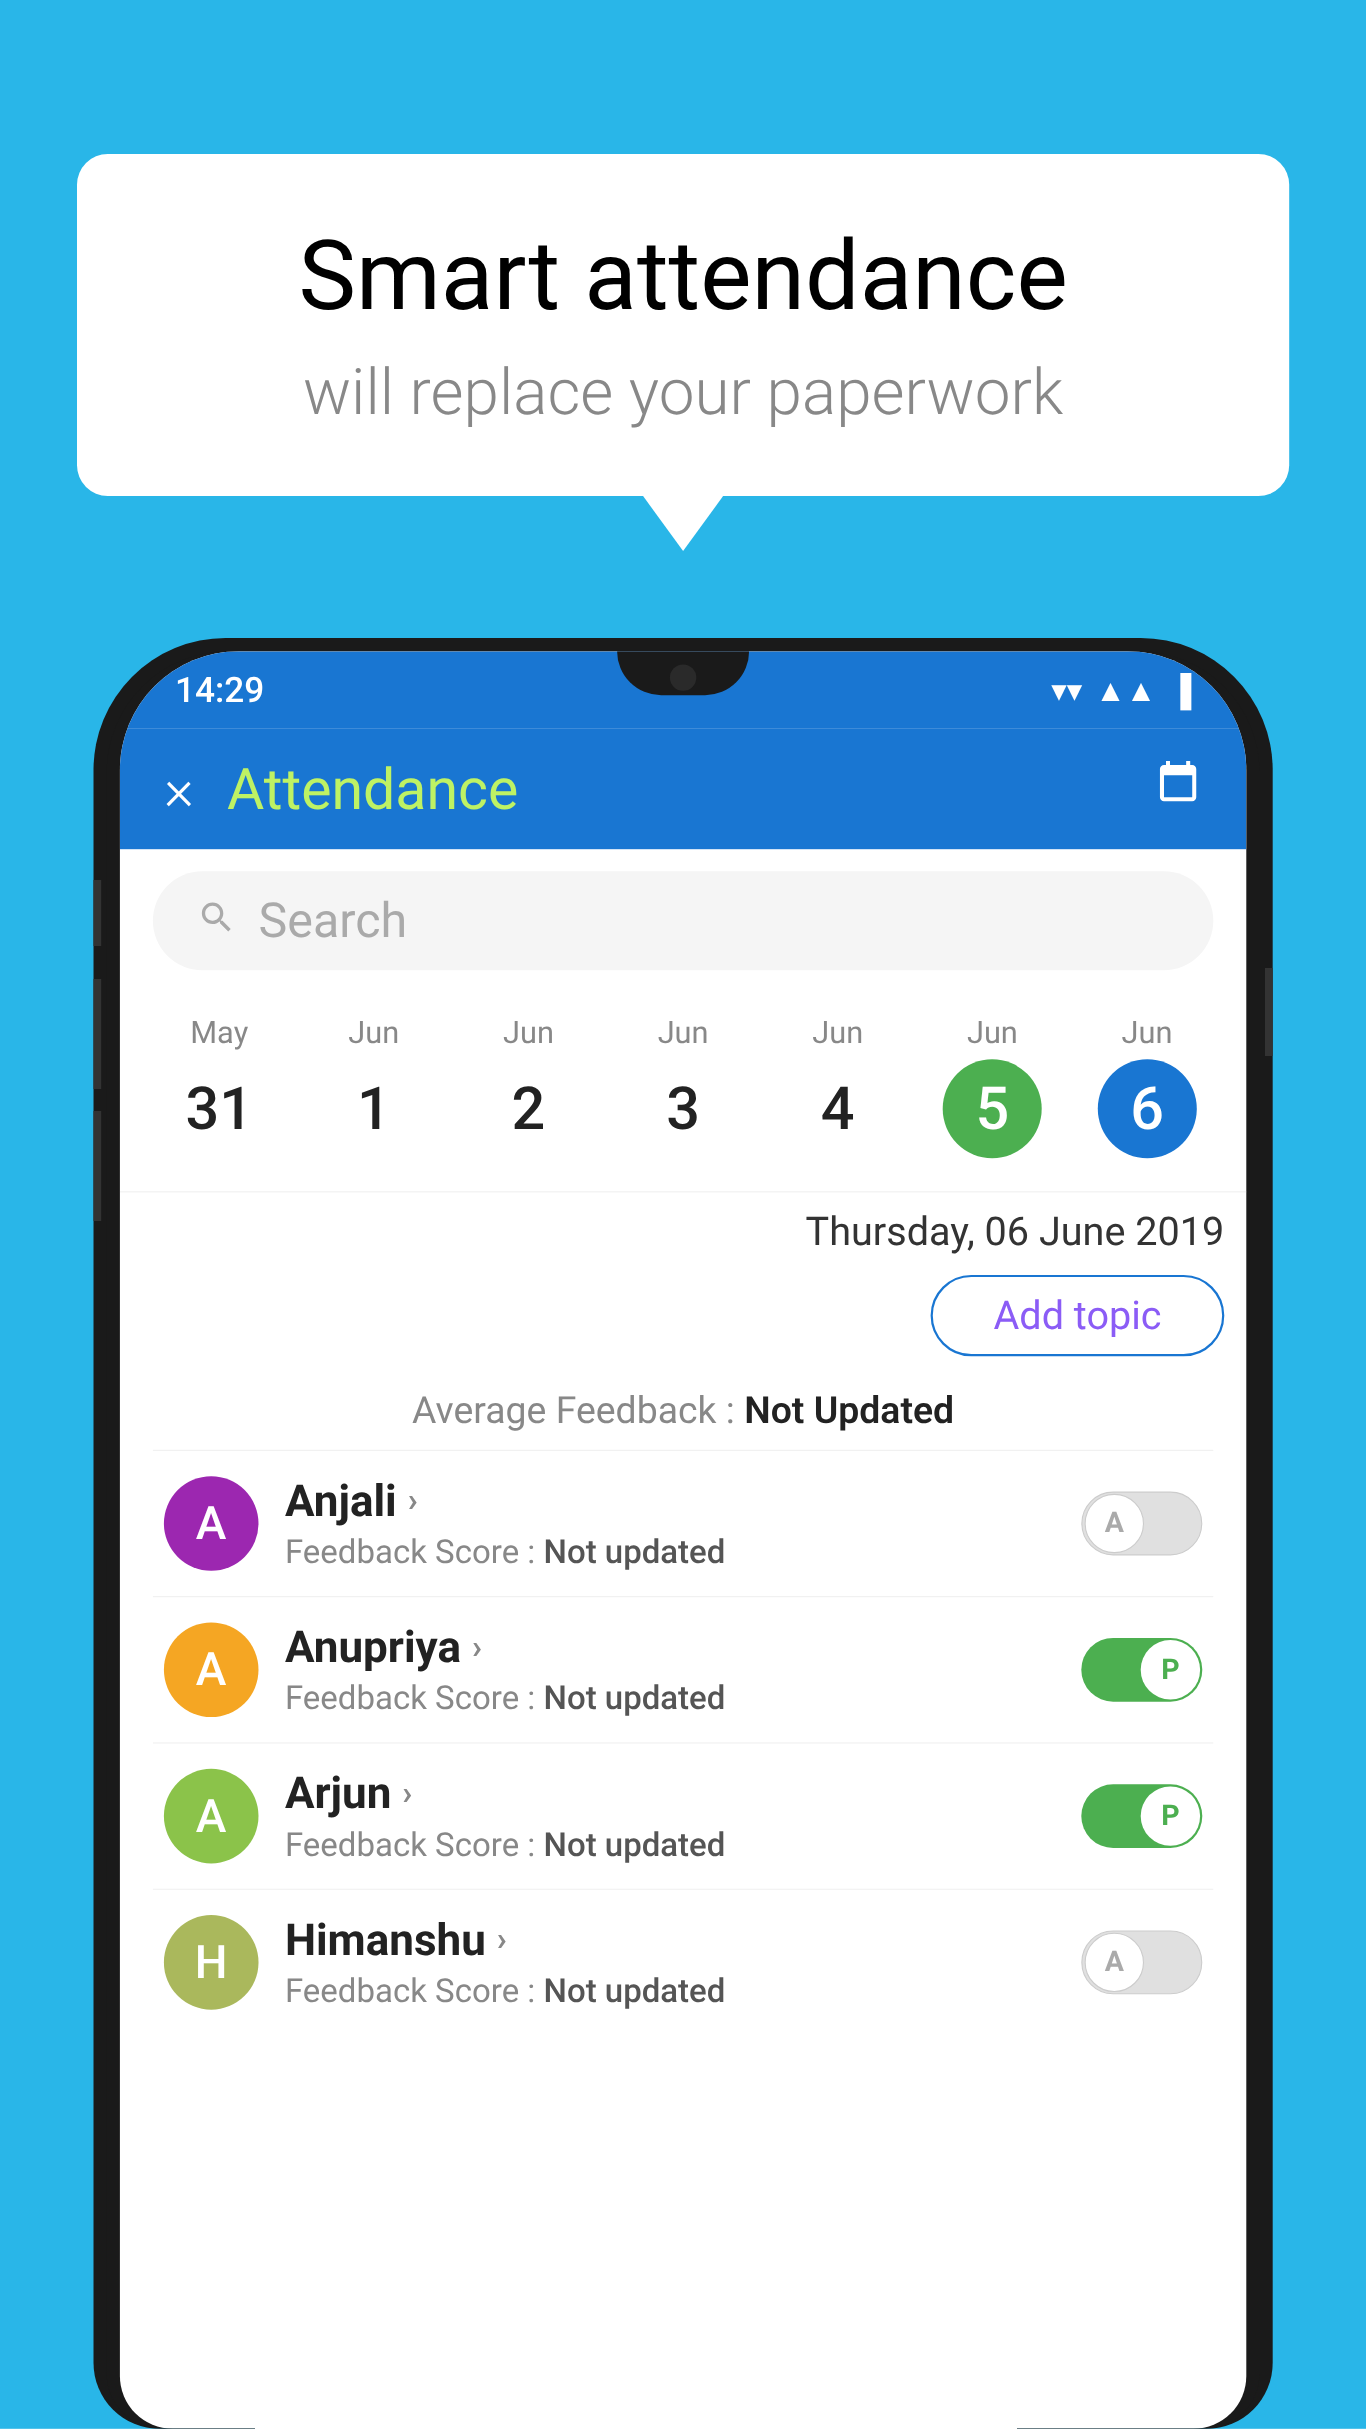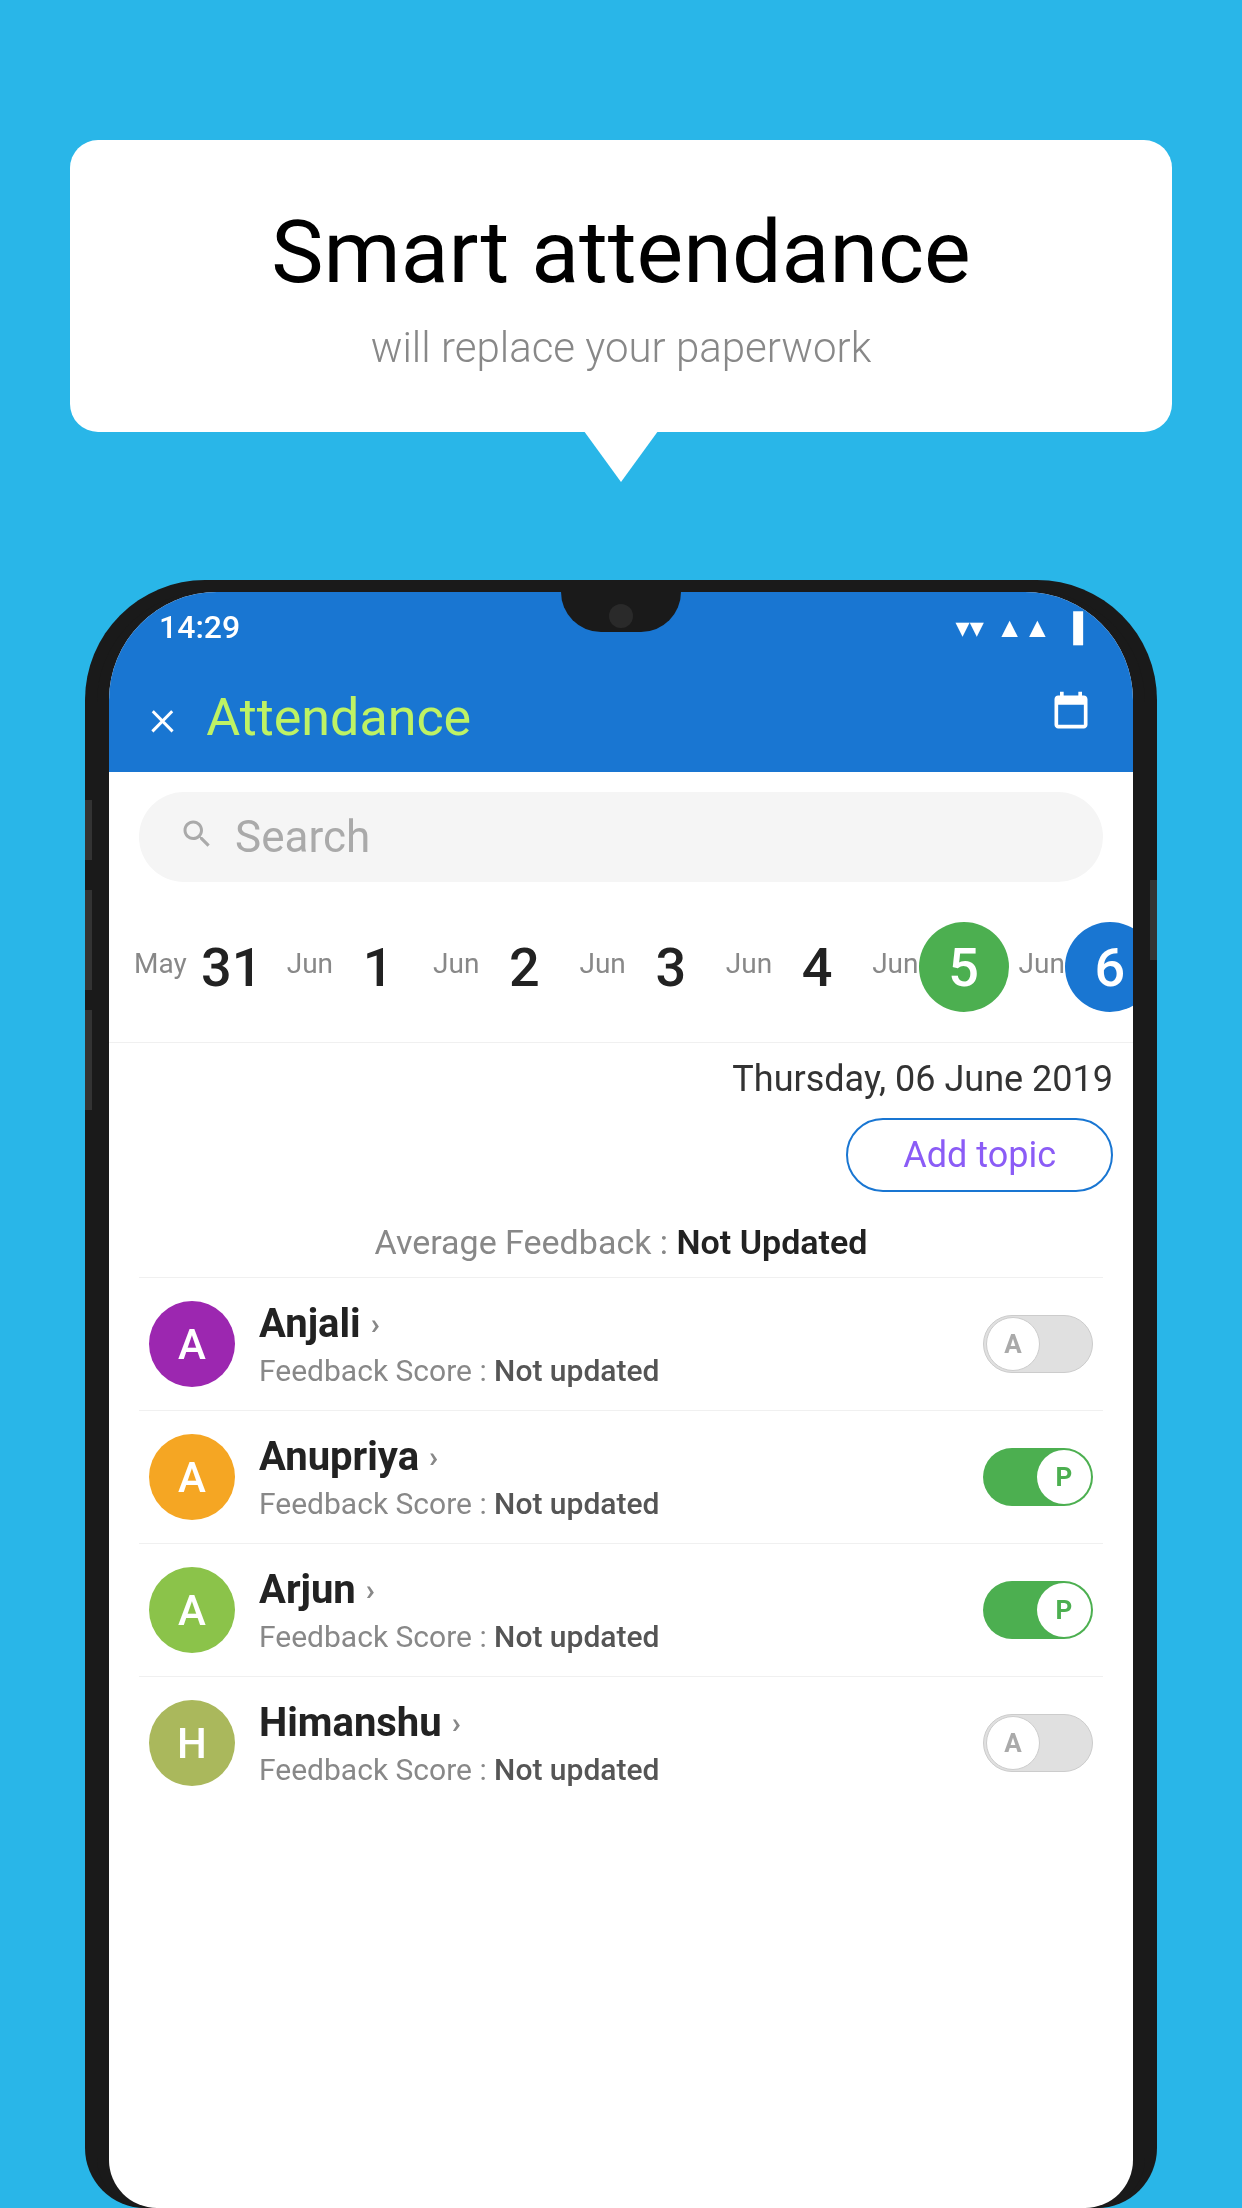--- a/index.html
+++ b/index.html
@@ -39,21 +39,21 @@
       border-top: 55px solid white;
     }
     .speech-bubble h1 {
       color: #000000;
       font-size: 88px;
       font-weight: 400;
       margin-bottom: 20px;
     }
     .speech-bubble p {
       color: #888;
-      font-size: 42px;
+      font-size: 58px;
       font-weight: 300;
     }
 
     
     .phone-frame {
       position: absolute;
       top: 580px;
       left: 85px;
       right: 85px;
       bottom: 0;
@@ -180,21 +180,21 @@
     
     .calendar-row {
       display: flex;
       align-items: flex-start;
       padding: 10px 20px 20px;
       gap: 0;
     }
     .date-col {
       flex: 1;
       display: flex;
-      flex-direction: row;
+      flex-direction: column;
       align-items: center;
       padding: 10px 5px;
     }
     .month-label {
       font-size: 28px;
       color: #888;
       margin-bottom: 8px;
     }
     .date-number {
       font-size: 54px;

